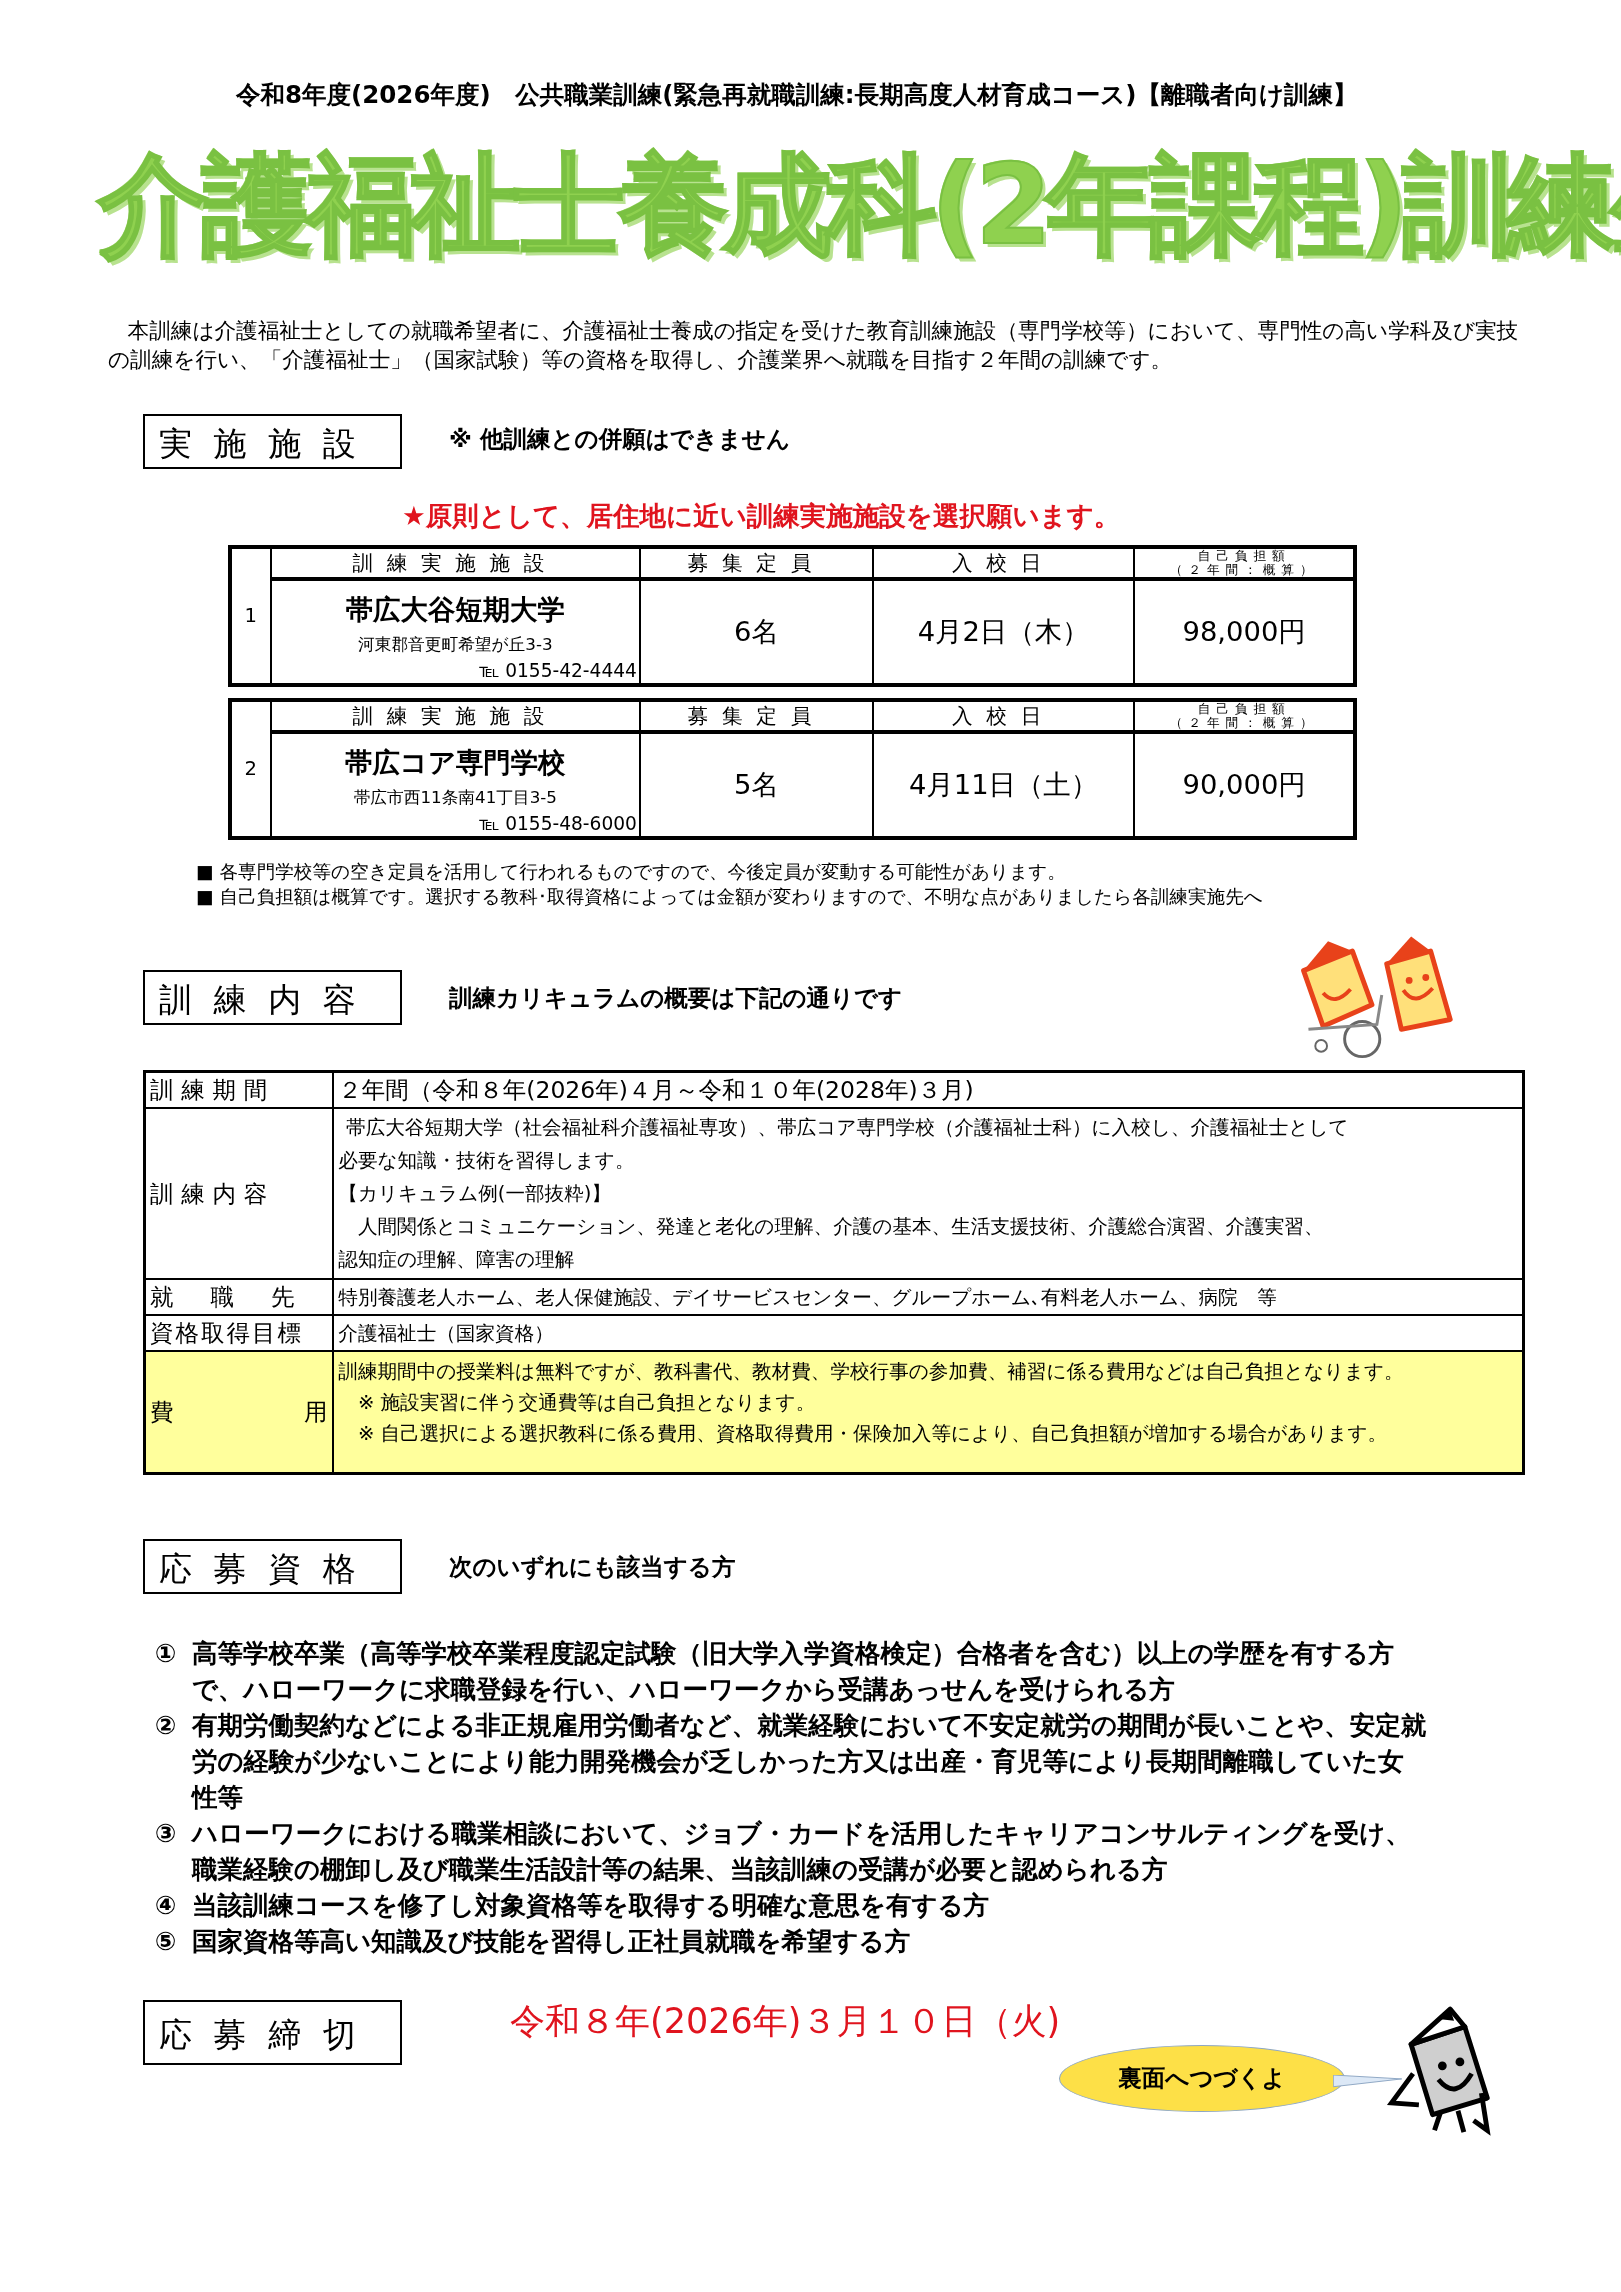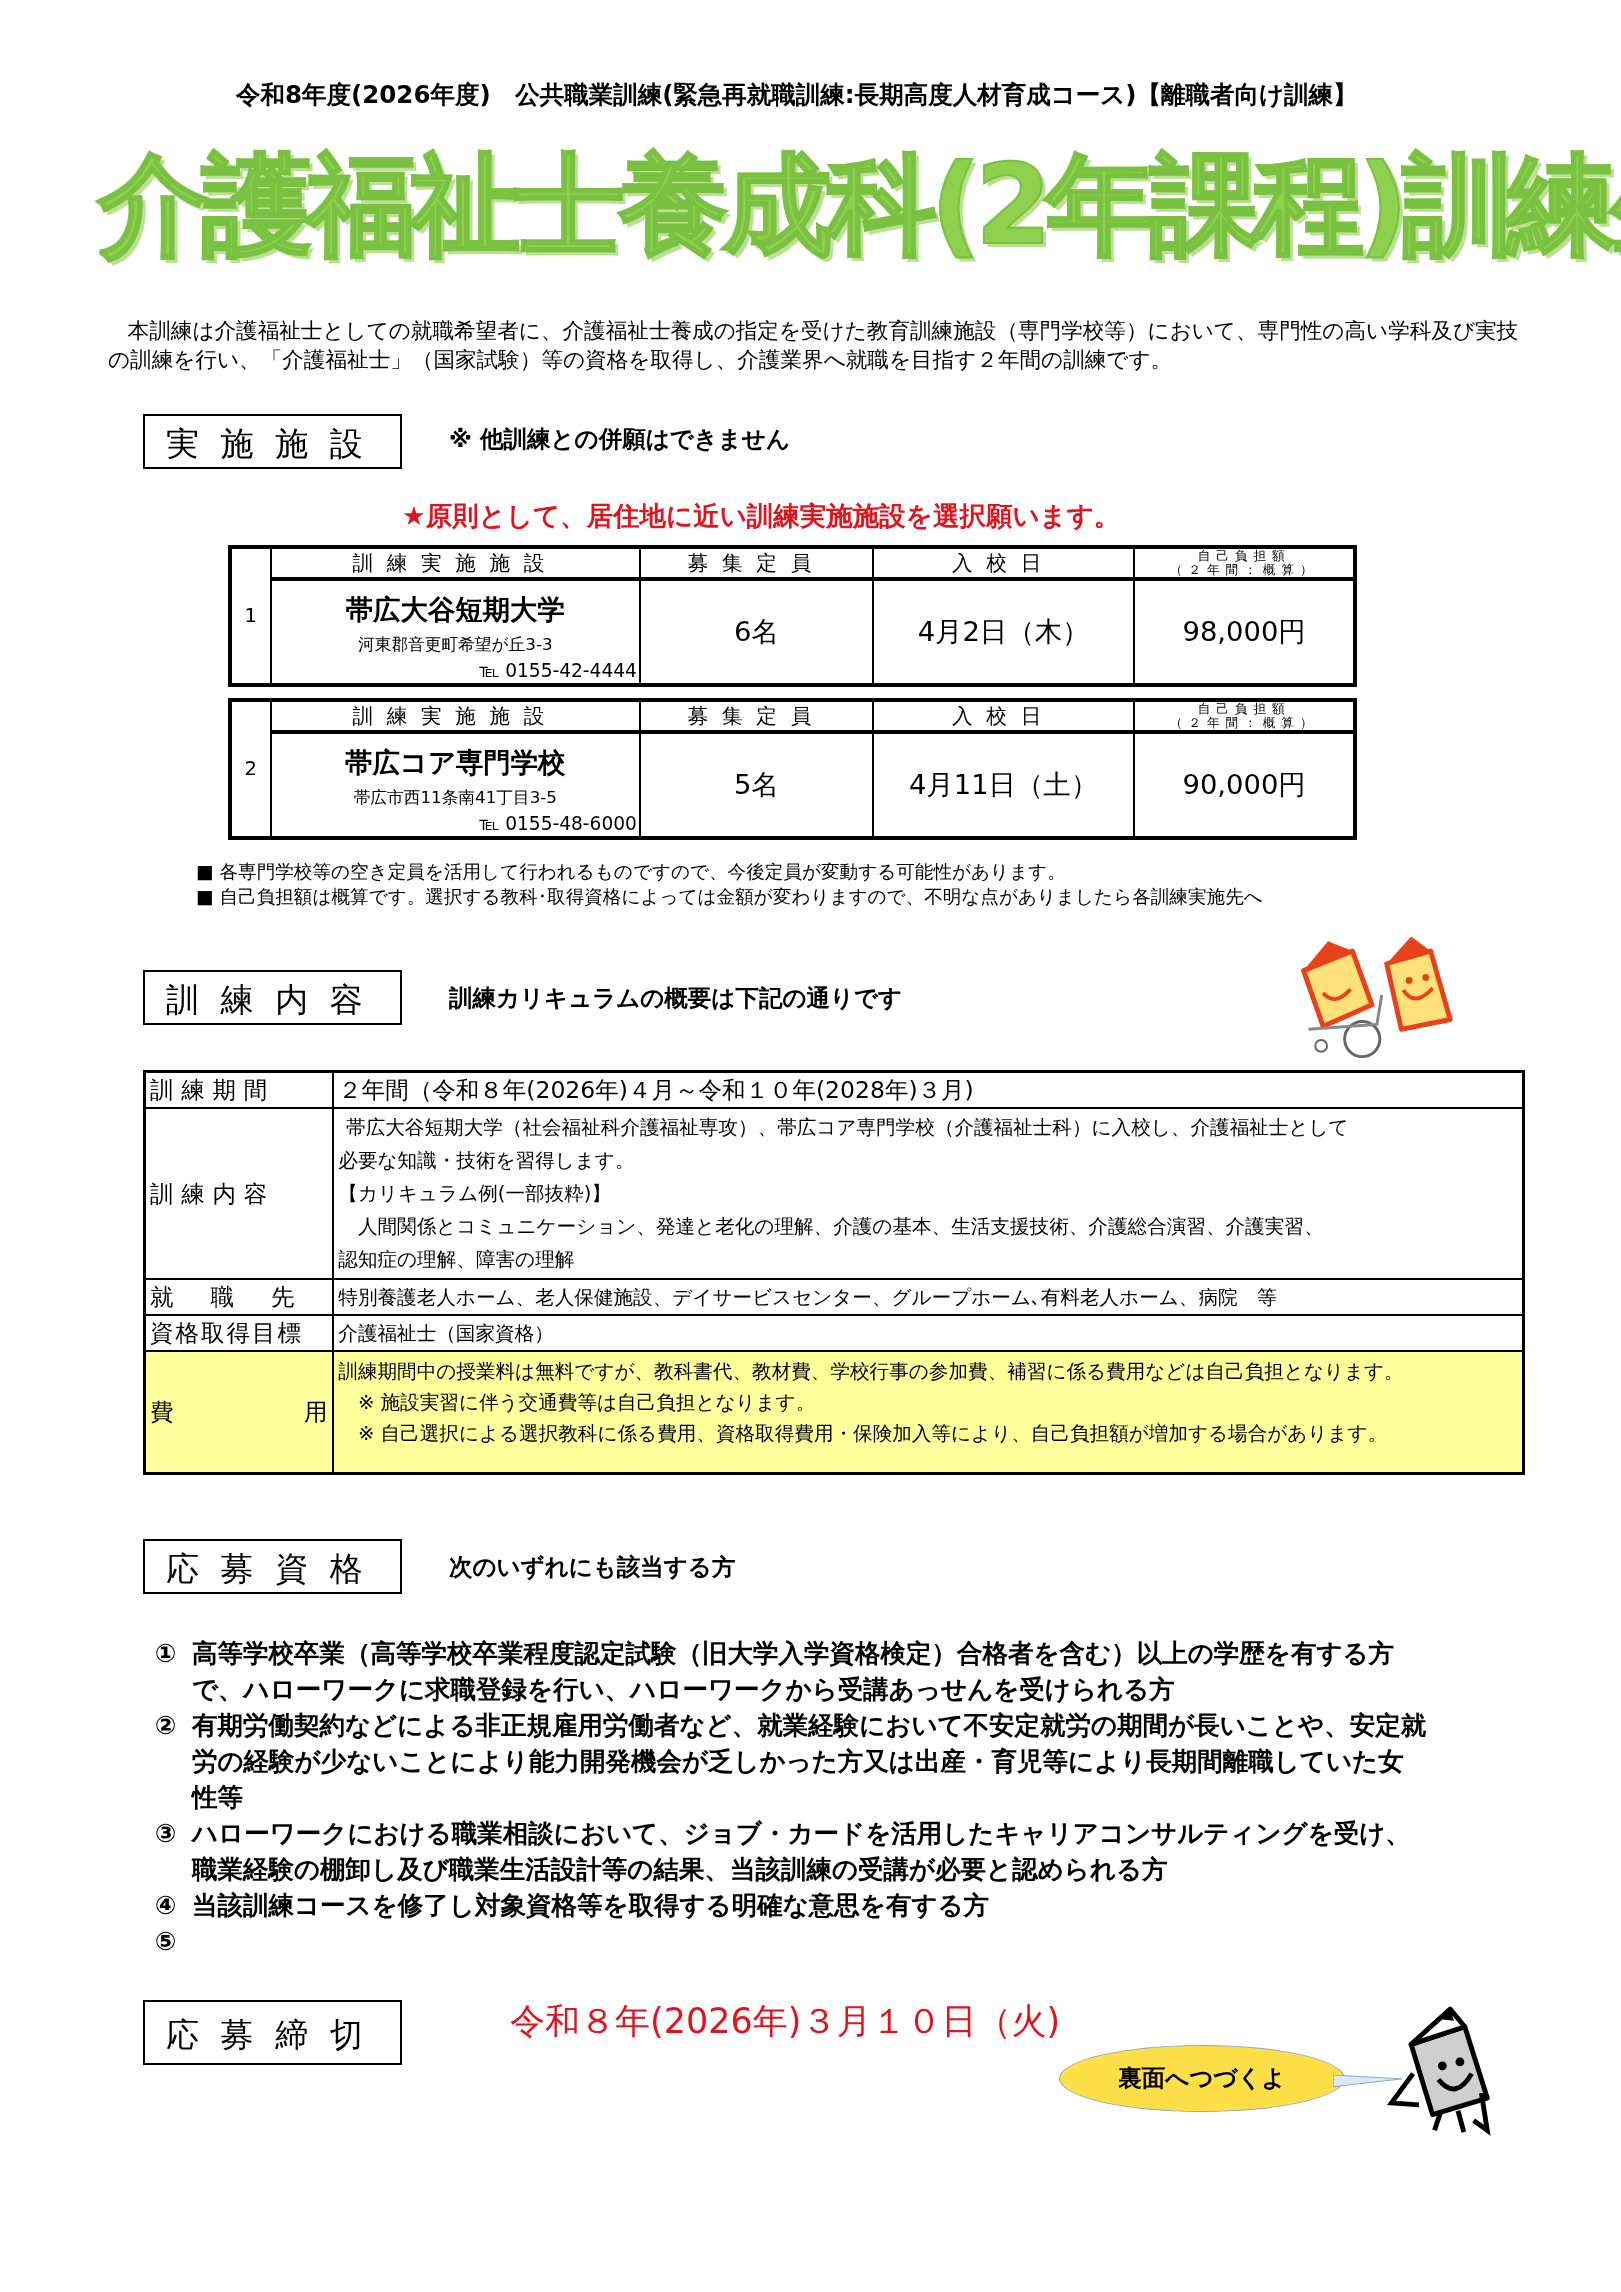--- a/index.html
+++ b/index.html
@@ -4,21 +4,21 @@
 <style>
   html, body { margin:0; padding:0; background:#fff; }
   body { width:1621px; height:2293px; position:relative; overflow:hidden;
          font-family:"DejaVu Sans","Liberation Sans",sans-serif; color:#000; }
   .abs { position:absolute; }
   .subhead { left:236px; top:78px; width:1235px; font-size:24.5px; font-weight:bold; letter-spacing:0px; white-space:nowrap; }
   .big-title { left:98px; top:137px; width:1411px; font-size:110px; font-weight:bold; color:#8fd14f;
                -webkit-text-stroke:2px #7ac142; text-shadow:3.9px 3.9px 0 #b8e28f, -1px -1px 0 #a6da74;
                letter-spacing:-5.9px; white-space:nowrap; transform:scaleY(1.0); line-height:137px; }
   .intro { left:108px; top:316px; width:1411px; font-size:21.6px; line-height:29px; text-indent:19.6px; }
-  .sec-box { border:2.9px solid #000; font-size:33px; letter-spacing:21.6px; padding:0 0 0 21px;
+  .sec-box { border:2.9px solid #000; font-size:33px; letter-spacing:21.6px; padding:0 0 0 14px;
              height:55px; line-height:55px; box-sizing:border-box; white-space:nowrap; }
   .sec-note { font-size:23.5px; font-weight:bold; white-space:nowrap; }
   .red-note { left:402px; top:498px; font-size:26.5px; font-weight:bold; color:#e0141e; white-space:nowrap; }
   table { border-collapse:collapse; }
   .fac { left:228px; width:1129px; border:4.9px solid #000; }
   .fac td { border:2px solid #000; padding:0; text-align:center; vertical-align:middle; }
   .fac .hdr td { font-size:20.6px; height:27.4px; letter-spacing:13.7px; border-bottom:4.9px solid #000; }
   .fac .hdr td.cost { font-size:12.7px; letter-spacing:5.9px; line-height:13.7px; }
   .fac .num { width:37px; font-size:19.6px; }
   .fac .fname { font-size:27.4px; font-weight:bold; }
@@ -185,20 +185,21 @@
   <div class="item">
       <span class="mark">③</span>
       <span>ハローワークにおける職業相談において、ジョブ・カードを活用したキャリアコンサルティングを受け、職業経験の棚卸し及び職業生活設計等の結果、当該訓練の受講が必要と認められる方</span>
     </div>
   <div class="item">
       <span class="mark">④</span>
       <span>当該訓練コースを修了し対象資格等を取得する明確な意思を有する方</span>
     </div>
   <div class="item">
       <span class="mark">⑤</span>
+      <span>国家資格等高い知識及び技能を習得し正社員就職を希望する方</span>
     </div>
 </div>
 
 <div class="abs sec-box" style="left:143px; top:2000px; width:259px; height:65px; line-height:65px;">応募締切</div>
 <div class="abs deadline">令和８年(2026年)３月１０日（火)</div>
 
 <div class="abs bubble">裏面へつづくよ</div>
 <div class="abs" style="left:1333px; top:2074px; width:69px; height:9.8px;">
   <svg width="69" height="13.7" viewBox="0 0 70 14">
       <polygon points="0,0 70,4 0,12" fill="#dce8f6" stroke="#8ea7c4" stroke-width="1"></polygon>

